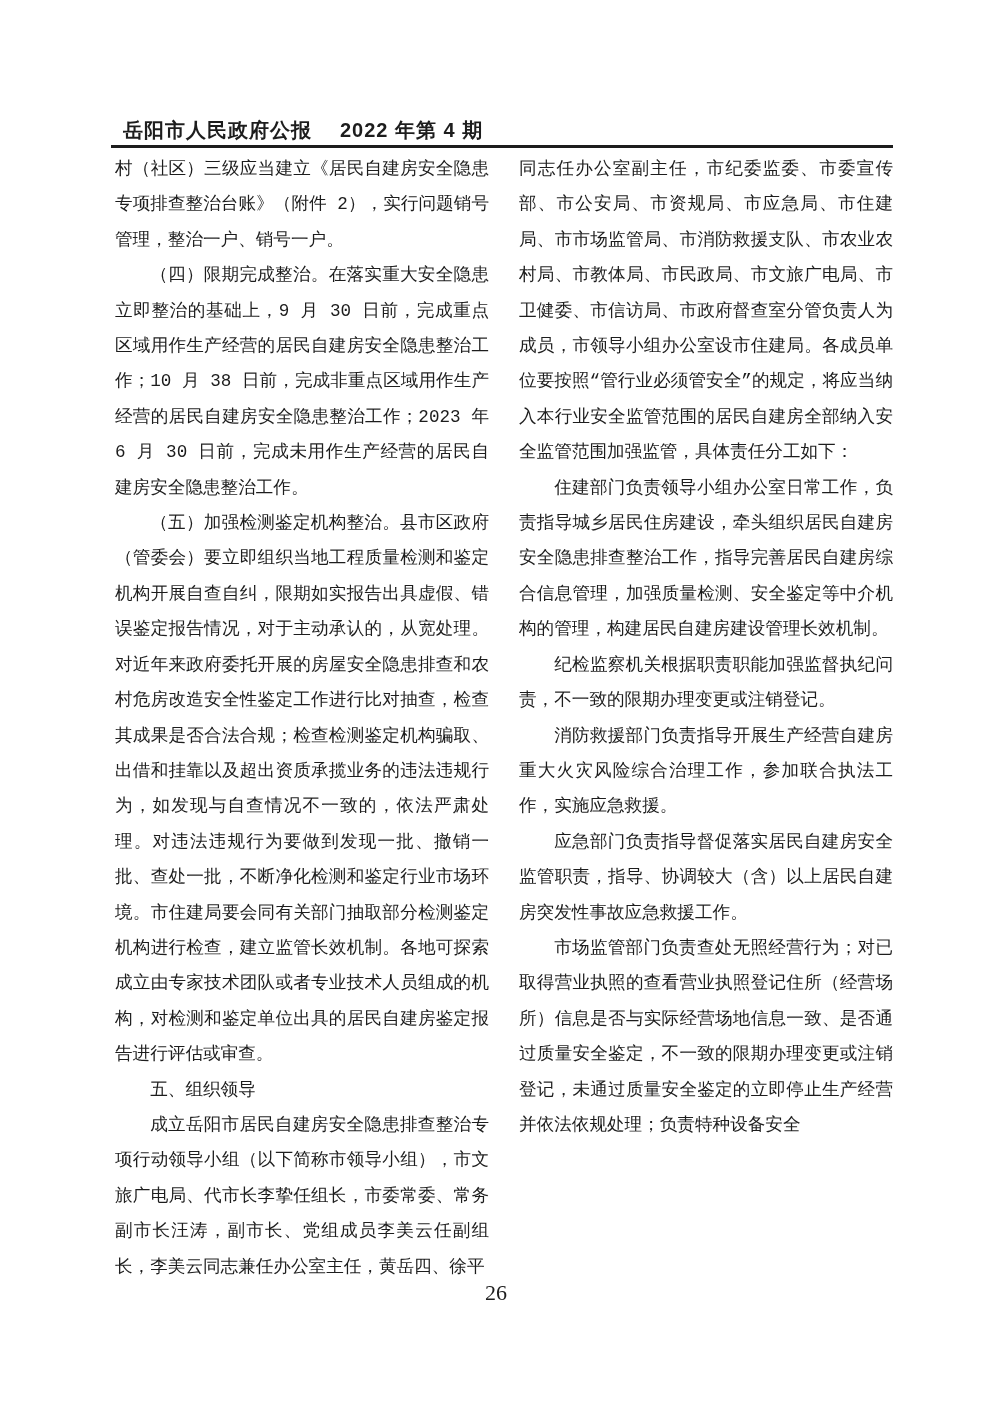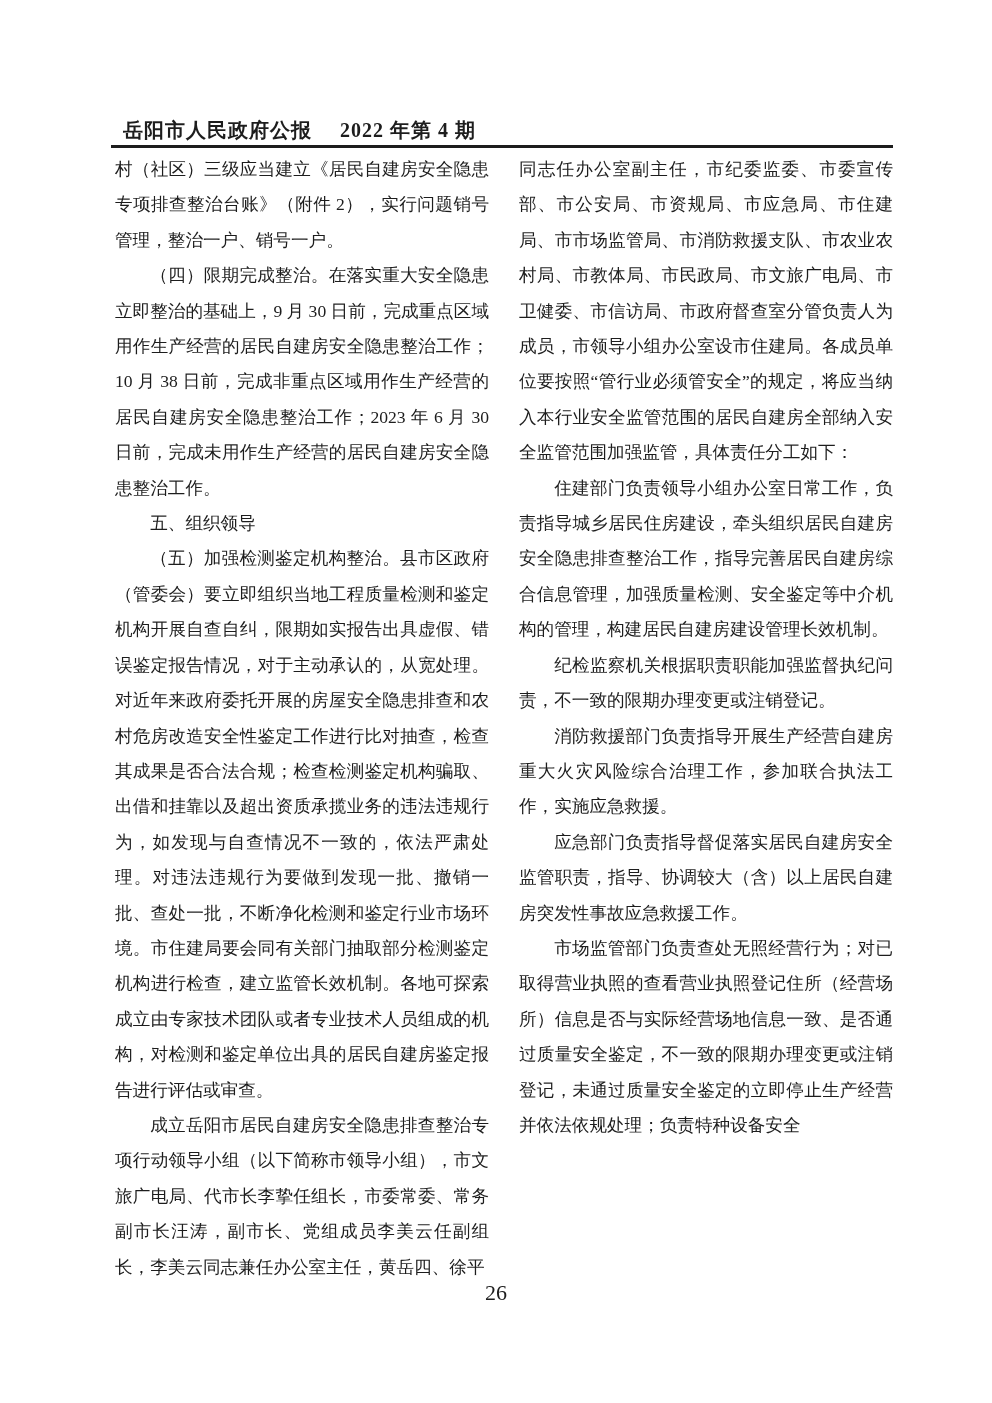--- a/index.html
+++ b/index.html
@@ -13,21 +13,21 @@
     height: 1403px;
     background: #ffffff;
     font-family: "Liberation Serif", "DejaVu Serif", serif;
     color: #1d1d1d;
     overflow: hidden;
   }
   .header {
     position: absolute;
     left: 123px;
     top: 117px;
-    font-family: Liberation Serif, serif;
+    font-family: Liberation Sans, sans-serif;
     font-weight: bold;
     font-size: 20px;
     letter-spacing: 1px;
     white-space: nowrap;
   }
   .header .issue {
     margin-left: 28px;
   }
   .rule {
     position: absolute;
@@ -37,20 +37,21 @@
     height: 3px;
     background: #1d1d1d;
   }
   .content {
     position: absolute;
     left: 115px;
     top: 152px;
     width: 778px;
     display: flex;
     gap: 30px;
+    font-family: Liberation Mono, monospace;
   }
   .column {
     width: 377px;
   }
   .para {
     margin: 0;
     font-size: 17.6px;
     line-height: 35.4px;
     text-align: justify;
     text-justify: inter-ideograph;
@@ -75,22 +76,22 @@
   <div class="header">
     <span class="title">岳阳市人民政府公报</span><span class="issue">2022 年第 4 期</span>
   </div>
 
   <div class="rule"></div>
 
   <div class="content">
     <div class="column">
         <p class="para">村（社区）三级应当建立《居民自建房安全隐患专项排查整治台账》（附件 2），实行问题销号管理，整治一户、销号一户。</p>
         <p class="para indent">（四）限期完成整治。在落实重大安全隐患立即整治的基础上，9 月 30 日前，完成重点区域用作生产经营的居民自建房安全隐患整治工作；10 月 38 日前，完成非重点区域用作生产经营的居民自建房安全隐患整治工作；2023 年 6 月 30 日前，完成未用作生产经营的居民自建房安全隐患整治工作。</p>
+        <p class="para indent">（五）加强检测鉴定机构整治。县市区政府（管委会）要立即组织当地工程质量检测和鉴定机构开展自查自纠，限期如实报告出具虚假、错误鉴定报告情况，对于主动承认的，从宽处理。对近年来政府委托开展的房屋安全隐患排查和农村危房改造安全性鉴定工作进行比对抽查，检查其成果是否合法合规；检查检测鉴定机构骗取、出借和挂靠以及超出资质承揽业务的违法违规行为，如发现与自查情况不一致的，依法严肃处理。对违法违规行为要做到发现一批、撤销一批、查处一批，不断净化检测和鉴定行业市场环境。市住建局要会同有关部门抽取部分检测鉴定机构进行检查，建立监管长效机制。各地可探索成立由专家技术团队或者专业技术人员组成的机构，对检测和鉴定单位出具的居民自建房鉴定报告进行评估或审查。</p>
         <p class="para indent">五、组织领导</p>
-        <p class="para indent">（五）加强检测鉴定机构整治。县市区政府（管委会）要立即组织当地工程质量检测和鉴定机构开展自查自纠，限期如实报告出具虚假、错误鉴定报告情况，对于主动承认的，从宽处理。对近年来政府委托开展的房屋安全隐患排查和农村危房改造安全性鉴定工作进行比对抽查，检查其成果是否合法合规；检查检测鉴定机构骗取、出借和挂靠以及超出资质承揽业务的违法违规行为，如发现与自查情况不一致的，依法严肃处理。对违法违规行为要做到发现一批、撤销一批、查处一批，不断净化检测和鉴定行业市场环境。市住建局要会同有关部门抽取部分检测鉴定机构进行检查，建立监管长效机制。各地可探索成立由专家技术团队或者专业技术人员组成的机构，对检测和鉴定单位出具的居民自建房鉴定报告进行评估或审查。</p>
         <p class="para indent">成立岳阳市居民自建房安全隐患排查整治专项行动领导小组（以下简称市领导小组），市文旅广电局、代市长李挚任组长，市委常委、常务副市长汪涛，副市长、党组成员李美云任副组长，李美云同志兼任办公室主任，黄岳四、徐平</p>
       </div>
     <div class="column">
         <p class="para">同志任办公室副主任，市纪委监委、市委宣传部、市公安局、市资规局、市应急局、市住建局、市市场监管局、市消防救援支队、市农业农村局、市教体局、市民政局、市文旅广电局、市卫健委、市信访局、市政府督查室分管负责人为成员，市领导小组办公室设市住建局。各成员单位要按照“管行业必须管安全”的规定，将应当纳入本行业安全监管范围的居民自建房全部纳入安全监管范围加强监管，具体责任分工如下：</p>
         <p class="para indent">住建部门负责领导小组办公室日常工作，负责指导城乡居民住房建设，牵头组织居民自建房安全隐患排查整治工作，指导完善居民自建房综合信息管理，加强质量检测、安全鉴定等中介机构的管理，构建居民自建房建设管理长效机制。</p>
         <p class="para indent">纪检监察机关根据职责职能加强监督执纪问责，不一致的限期办理变更或注销登记。</p>
         <p class="para indent">消防救援部门负责指导开展生产经营自建房重大火灾风险综合治理工作，参加联合执法工作，实施应急救援。</p>
         <p class="para indent">应急部门负责指导督促落实居民自建房安全监管职责，指导、协调较大（含）以上居民自建房突发性事故应急救援工作。</p>
         <p class="para indent">市场监管部门负责查处无照经营行为；对已取得营业执照的查看营业执照登记住所（经营场所）信息是否与实际经营场地信息一致、是否通过质量安全鉴定，不一致的限期办理变更或注销登记，未通过质量安全鉴定的立即停止生产经营并依法依规处理；负责特种设备安全</p>
       </div>

